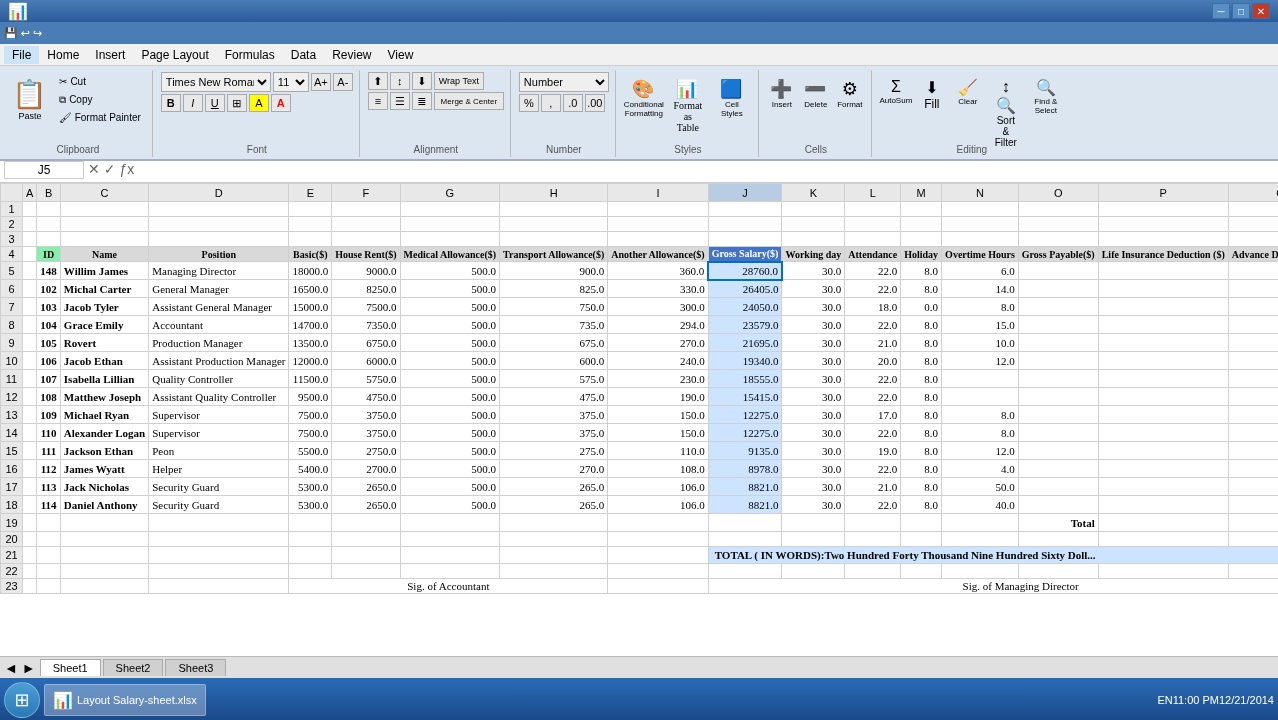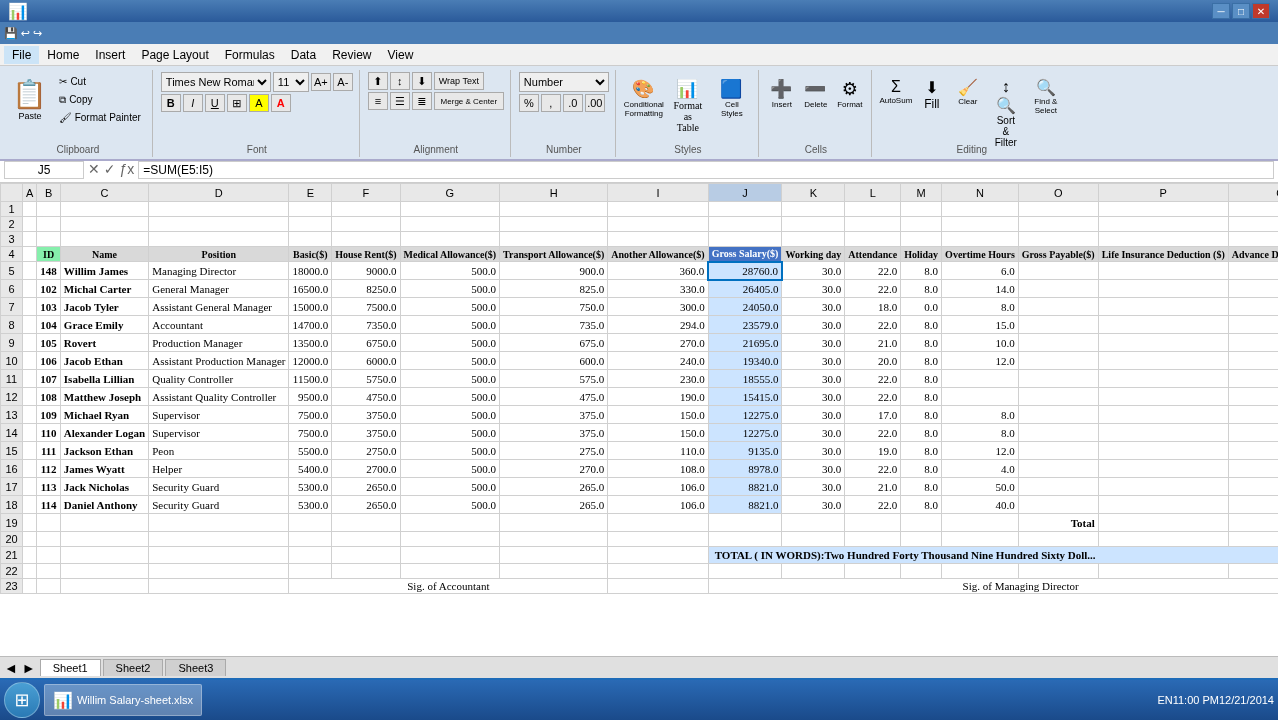--- a/index.html
+++ b/index.html
@@ -408,21 +408,20 @@
   </div>
 </div>
 
 <div class="formula-bar">
   <input class="cell-ref" value="J5" style="">
   <div class="formula-icons">
     <span style="cursor:pointer;">✕</span>
     <span style="cursor:pointer;">✓</span>
     <span style="cursor:pointer;">ƒx</span>
   </div>
-  <input class="formula-input" value="=SUM(E5:I5)" style="">
 </div>
 
 <div class="excel-wrapper" style="overflow:auto;height:calc(720px - 22px - 22px - 22px - 95px - 22px - 24px - 40px);">
   <table class="excel-grid">
 
     <colgroup>
       <col style="width:22px;">
       <col style="width:22px;">
       <col style="width:60px;">
       <col style="width:140px;">
@@ -934,21 +933,21 @@
     <span>Count: 14</span>
     <span>Sum: 238104.0</span>
     <span>100%</span>
   </div>
 </div>
 
 <div class="taskbar">
   <button class="taskbar-btn start-btn">⊞</button>
   <button class="taskbar-btn" style="background:rgba(255,255,255,0.3);min-width:150px;">
     <span style="font-size:16px;margin-right:4px;">📊</span>
-    <span style="font-size:11px;color:white;">Willim Salary-sheet.xlsx</span>
+    <span style="font-size:11px;color:white;">Layout Salary-sheet.xlsx</span>
   </button>
   <div style="flex:1;"></div>
   <div style="display:flex;align-items:center;color:white;font-size:11px;">
     <span>EN</span>
     <span>11:00 PM</span>
     <span>12/21/2014</span>
   </div>
 </div>
 
 </body></html>

